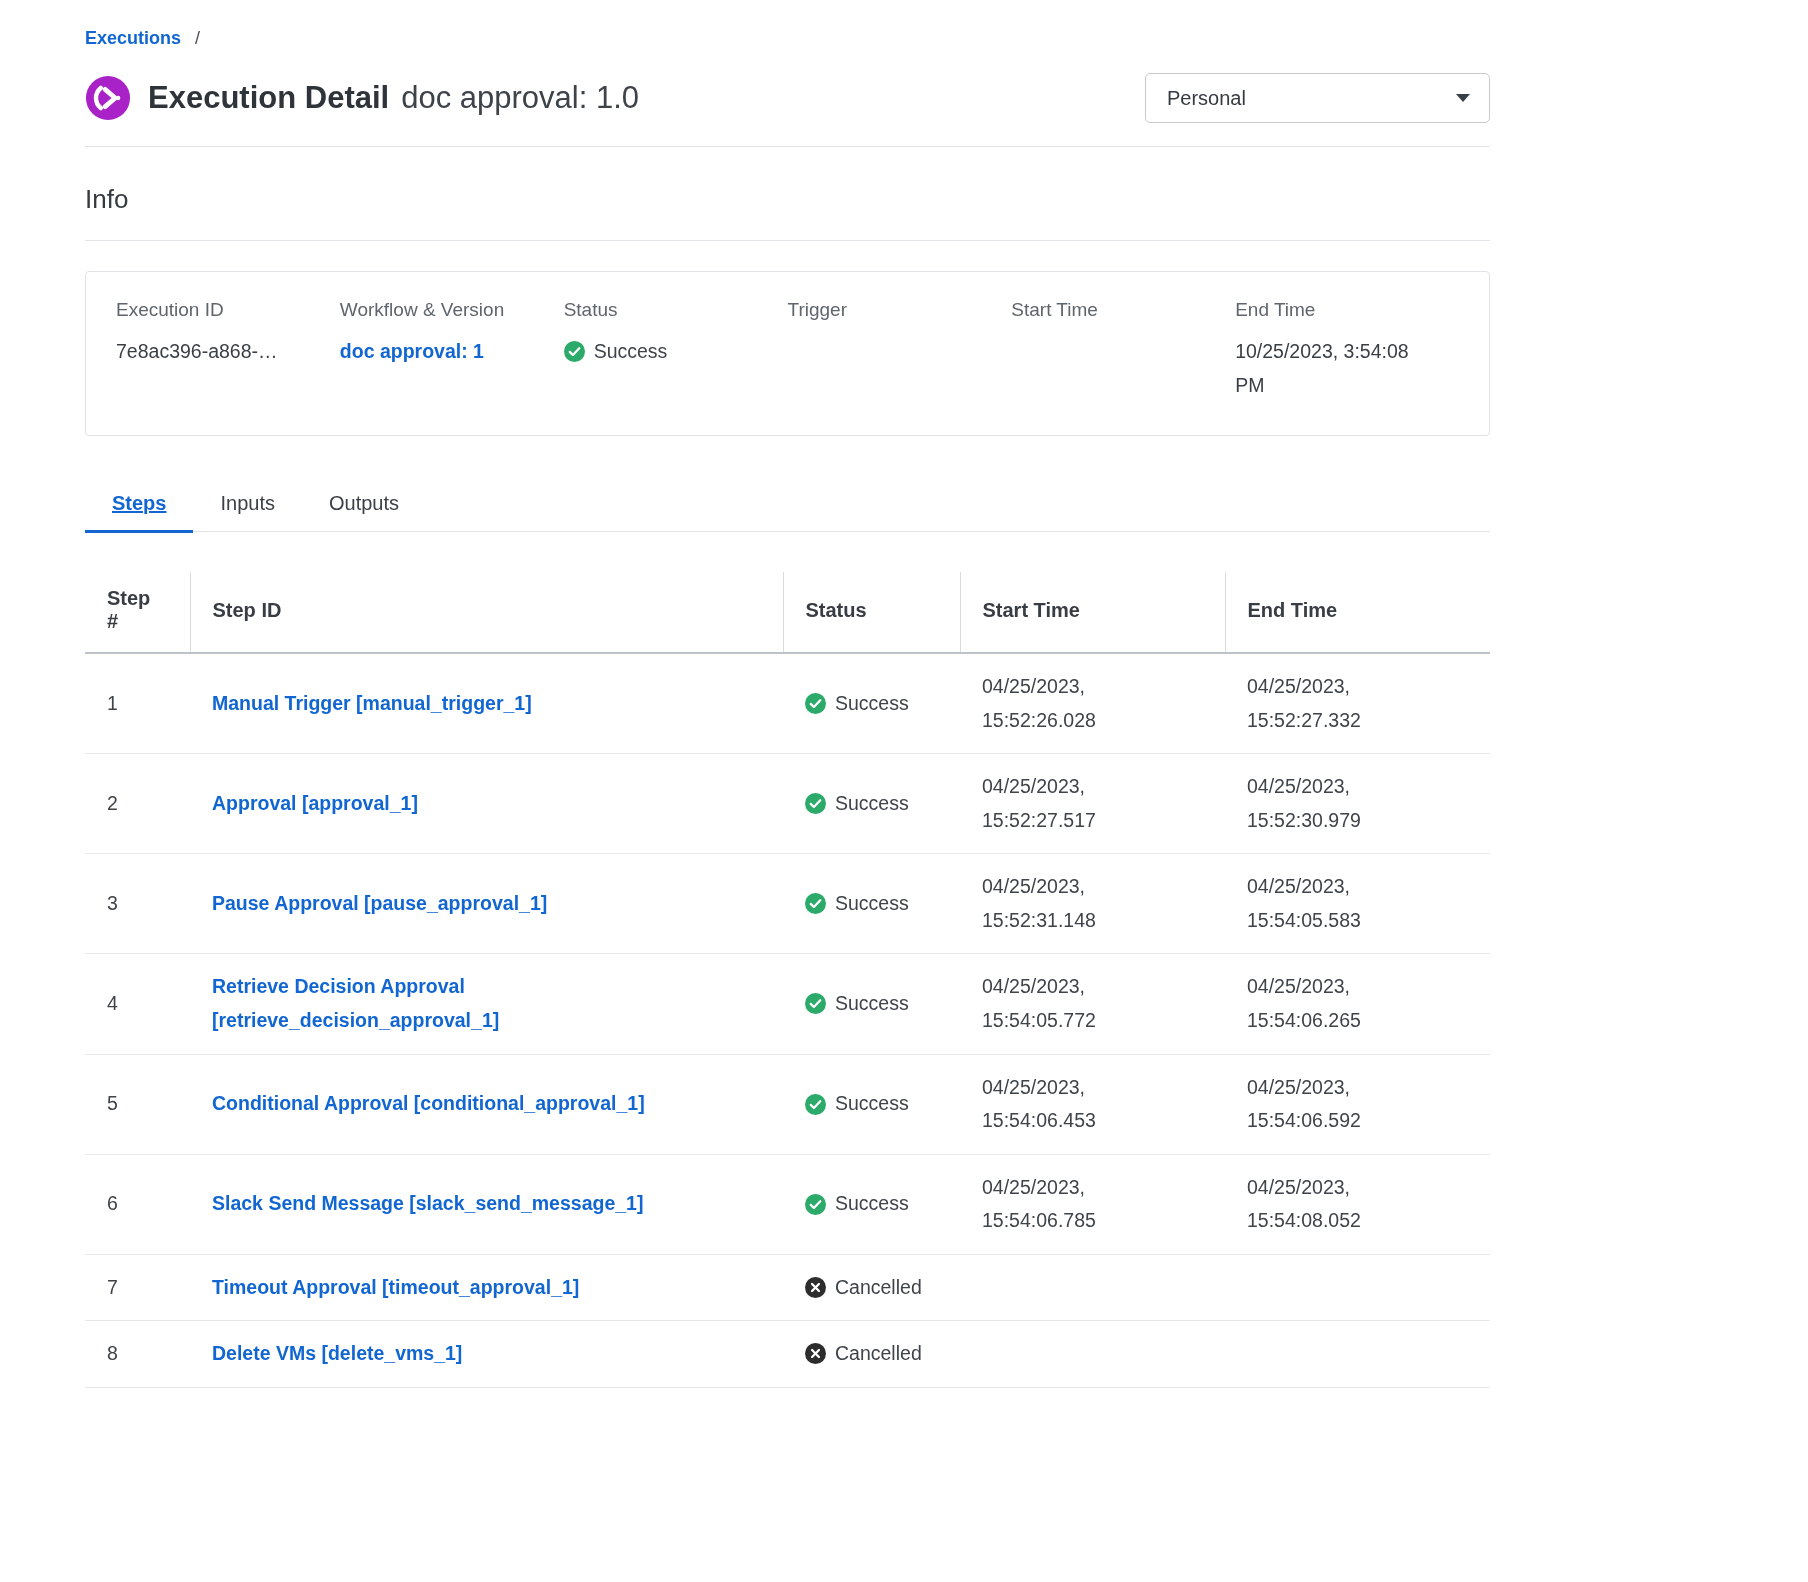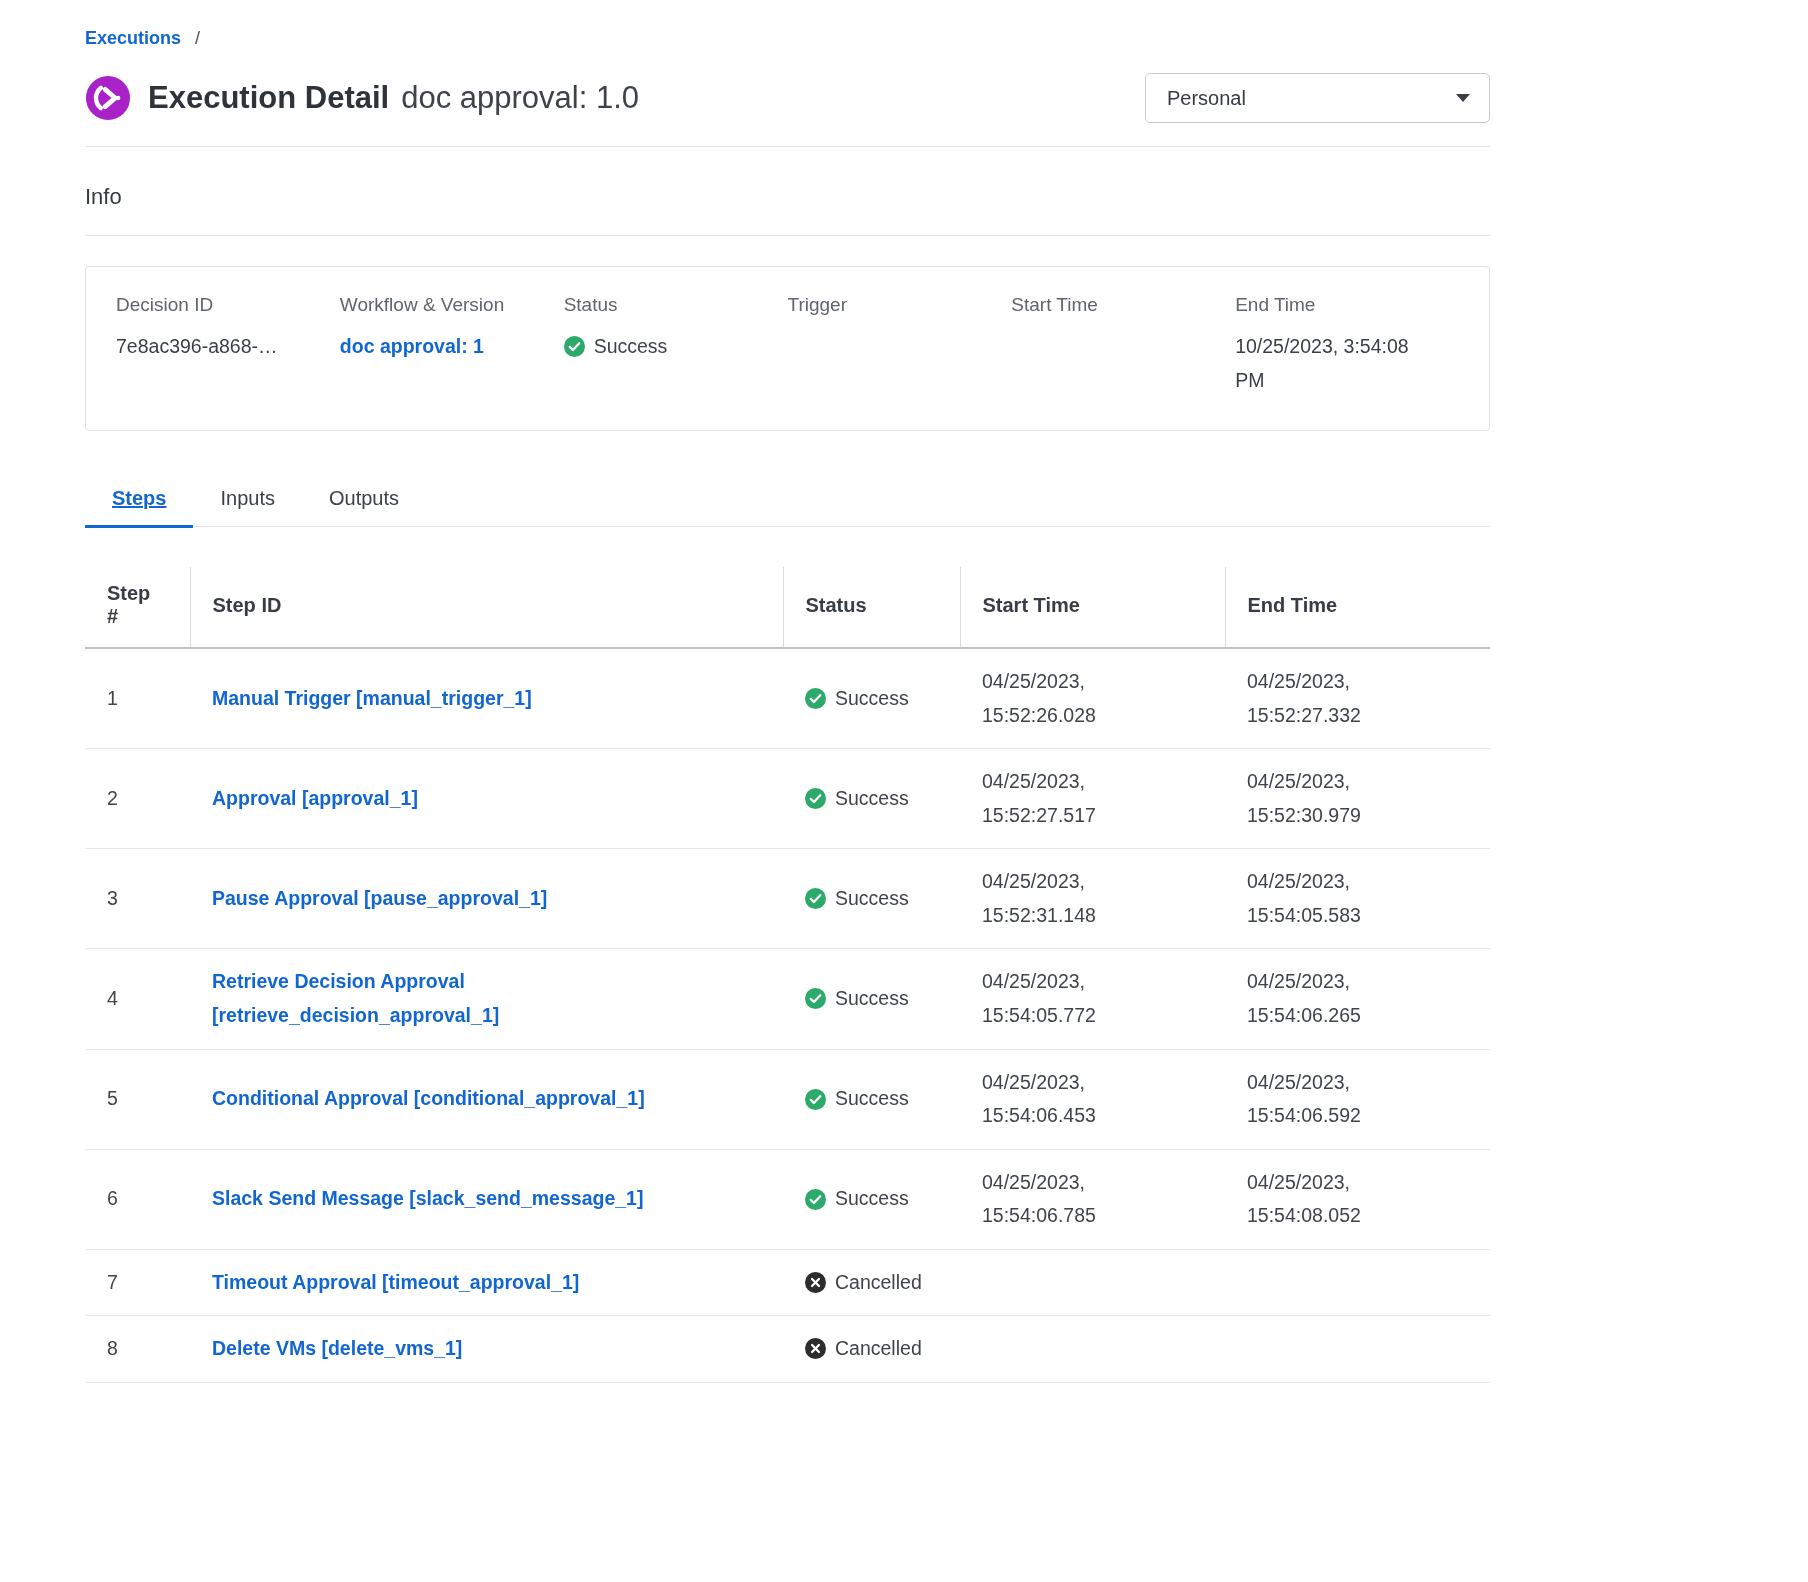--- a/index.html
+++ b/index.html
@@ -34,21 +34,21 @@
   .page-subtitle{font-size:31px;font-weight:400;color:#3e434a;margin-left:12px;}
   .dropdown{
     width:345px;height:50px;border:1px solid #c7cbce;border-radius:5px;
     display:flex;align-items:center;justify-content:space-between;
     padding:0 19px 0 21px;font-size:20px;color:#363b41;cursor:pointer;background:#fff;
   }
   .chevron{width:0;height:0;border-left:7px solid transparent;border-right:7px solid transparent;border-top:8px solid #3a3f45;}
 
   .rule{border:0;border-top:1px solid var(--border);margin:0;}
   .rule-header{margin-top:23px;}
-  .section-title{font-size:22px;font-weight:400;color:#363b41;margin:37px 0 25px;}
+  .section-title{font-size:26px;font-weight:400;color:#363b41;margin:37px 0 25px;}
 
   
   .info-card{
     border:1px solid #e0e2e5;border-radius:4px;
     margin-top:30px;padding:27px 30px 33px;display:flex;
   }
   .info-col{flex:1 1 0;padding-right:22px;min-width:0;}
   .info-label{font-size:19px;color:var(--text-gray);margin-bottom:13px;}
   .info-value{font-size:19.5px;color:#3a3f45;line-height:1.75;}
   .info-value.constrain{max-width:180px;}
@@ -122,21 +122,21 @@
   </div>
 
   <hr class="rule rule-header">
 
   <div class="section-title">Info</div>
 
   <hr class="rule">
 
   <div class="info-card">
     <div class="info-col">
-      <div class="info-label">Decision ID</div>
+      <div class="info-label">Execution ID</div>
       <div class="info-value">7e8ac396-a868-…</div>
     </div>
     <div class="info-col">
       <div class="info-label">Workflow &amp; Version</div>
       <div class="info-value"><a class="wf-link">doc approval: 1</a></div>
     </div>
     <div class="info-col">
       <div class="info-label">Status</div>
       <div class="info-value status-wrap">
         <span class="status-icon">

